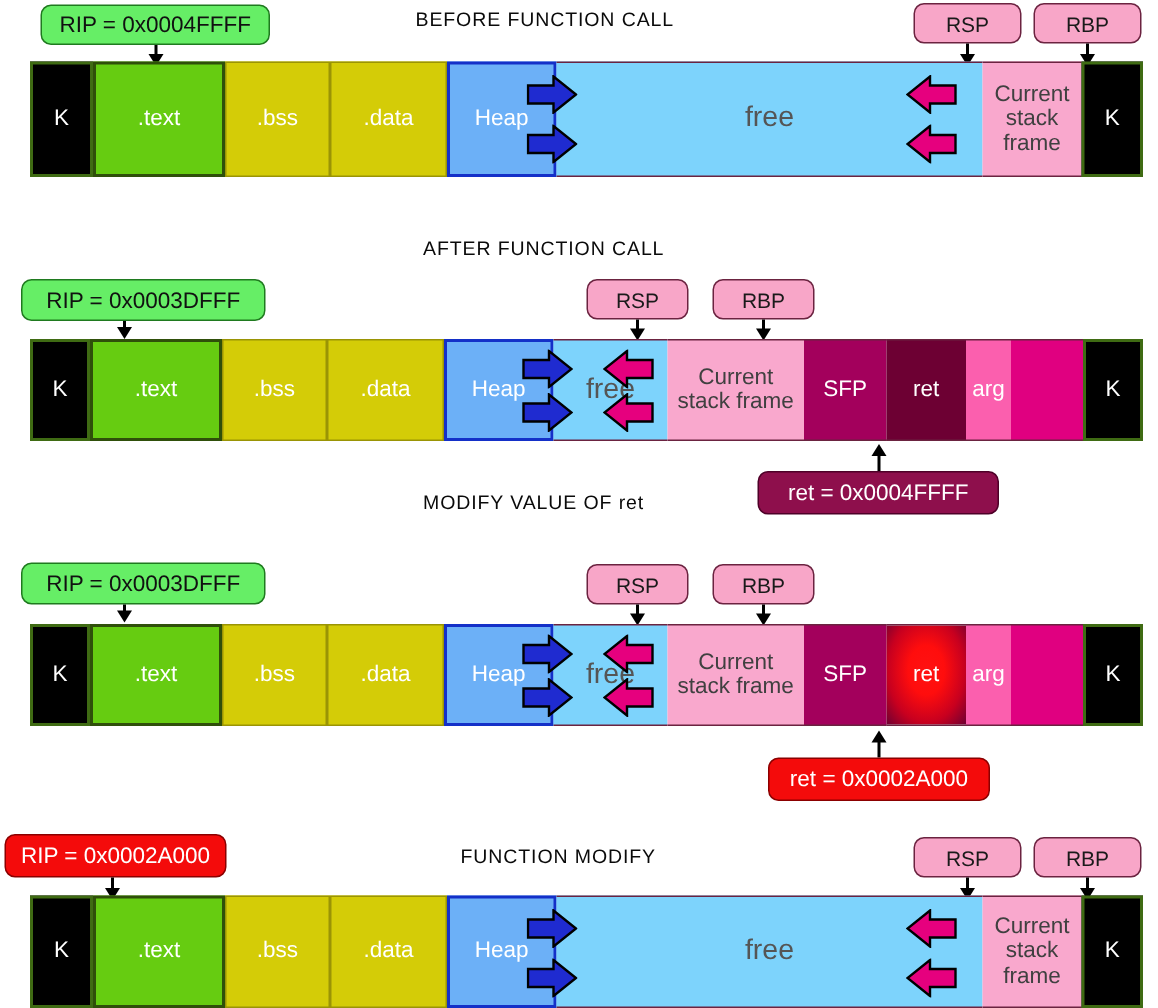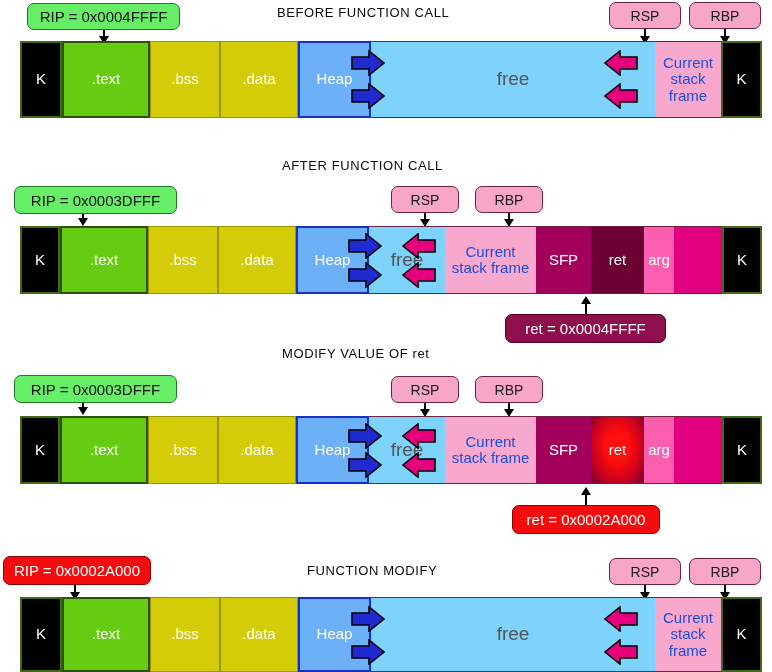--- a/index.html
+++ b/index.html
@@ -89,21 +89,21 @@
     line-height: 1.08;
     position: relative;
     overflow: hidden;
   }
   .seg-kernel { background: #000000; border: 2px solid #3f6b13; color: #ffffff; font-size: 15px; }
   .seg-text   { background: #66cc11; border: 2px solid #2f4f0a; }
   .seg-bss    { background: #d4cc07; border: 1.5px solid #9a9405; }
   .seg-data   { background: #d4cc07; border: 1.5px solid #9a9405; }
   .seg-heap   { background: #6cb0f7; border: 2px solid #1430c8; }
   .seg-free   { background: #7dd3fc; border-top: 1.5px solid #6b2340; border-bottom: 1.5px solid #6b2340; color: #555555; font-size: 19px; }
-  .seg-csf    { background: #f9a8cd; border-top: 1.5px solid #6b2340; border-bottom: 1.5px solid #6b2340; color: #1d4ed8; font-size: 15px; }
+  .seg-csf    { background: #f9a8cd; border-top: 1.5px solid #6b2340; border-bottom: 1.5px solid #6b2340; color: #404040; font-size: 15px; }
   .seg-sfp    { background: #a3005c; border-top: 1.5px solid #6b2340; border-bottom: 1.5px solid #6b2340; }
   .seg-ret    { background: #6d0033; border-top: 1.5px solid #6b2340; border-bottom: 1.5px solid #6b2340; }
   .seg-ret-hot{ background: radial-gradient(ellipse at 50% 45%, #ff1111 0%, #ff0d0d 32%, #c8001f 68%, #6d0033 100%);
                 border-top: 1.5px solid #6b2340; border-bottom: 1.5px solid #6b2340; }
   .seg-arg    { background: #fb5fae; border-top: 1.5px solid #6b2340; border-bottom: 1.5px solid #6b2340; }
   .seg-stackfill { background: #e00080; border-top: 1.5px solid #6b2340; border-bottom: 1.5px solid #6b2340; }
 
   .seg .label { display: block; padding: 0 2px; }
 
   
@@ -261,21 +261,21 @@
         </svg>
     </div>
 
     <div class="arrowhead-up" style="left:581px; top:296px;"></div>
     <div class="vline" style="left:585px; top:302px; height:12px;"></div>
     <div class="callout ret-dark" style="left:505px; top:314px; width:161px; height:29px;">ret = 0x0004FFFF</div>
   </div>
 
   <div>
 
-    <div class="diagram-title" style="left:282px; top:346px;text-align:center;">MODIFY VALUE OF ret</div>
+    <div class="diagram-title" style="left:282px; top:327px;text-align:center;">MODIFY VALUE OF ret</div>
 
     <div class="callout rip-green" style="left:14px; top:375px; width:163px; height:28px;">RIP = 0x0003DFFF</div>
     <div class="vline" style="left:82px; top:403px; height:8px;"></div>
     <div class="arrowhead-down" style="left:78px; top:407px;"></div>
 
     <div class="callout reg" style="left:391px; top:376px; width:68px; height:27px;">RSP</div>
     <div class="vline" style="left:424px; top:403px; height:9px;"></div>
     <div class="arrowhead-down" style="left:420px; top:409px;"></div>
 
     <div class="callout reg" style="left:475px; top:376px; width:68px; height:27px;">RBP</div>

